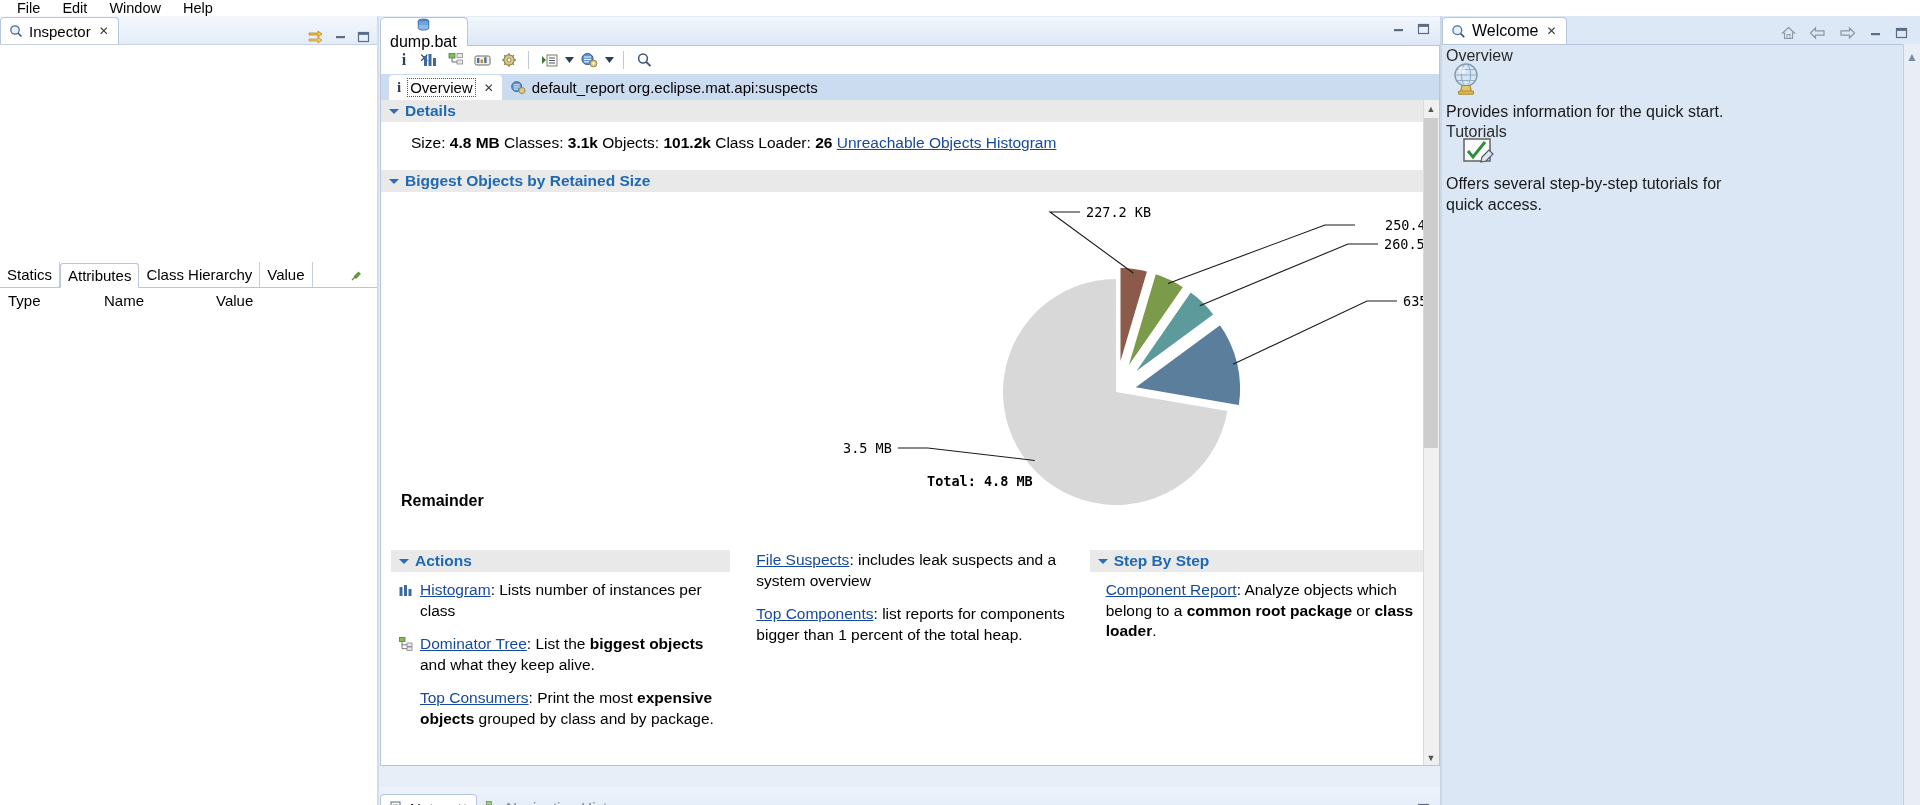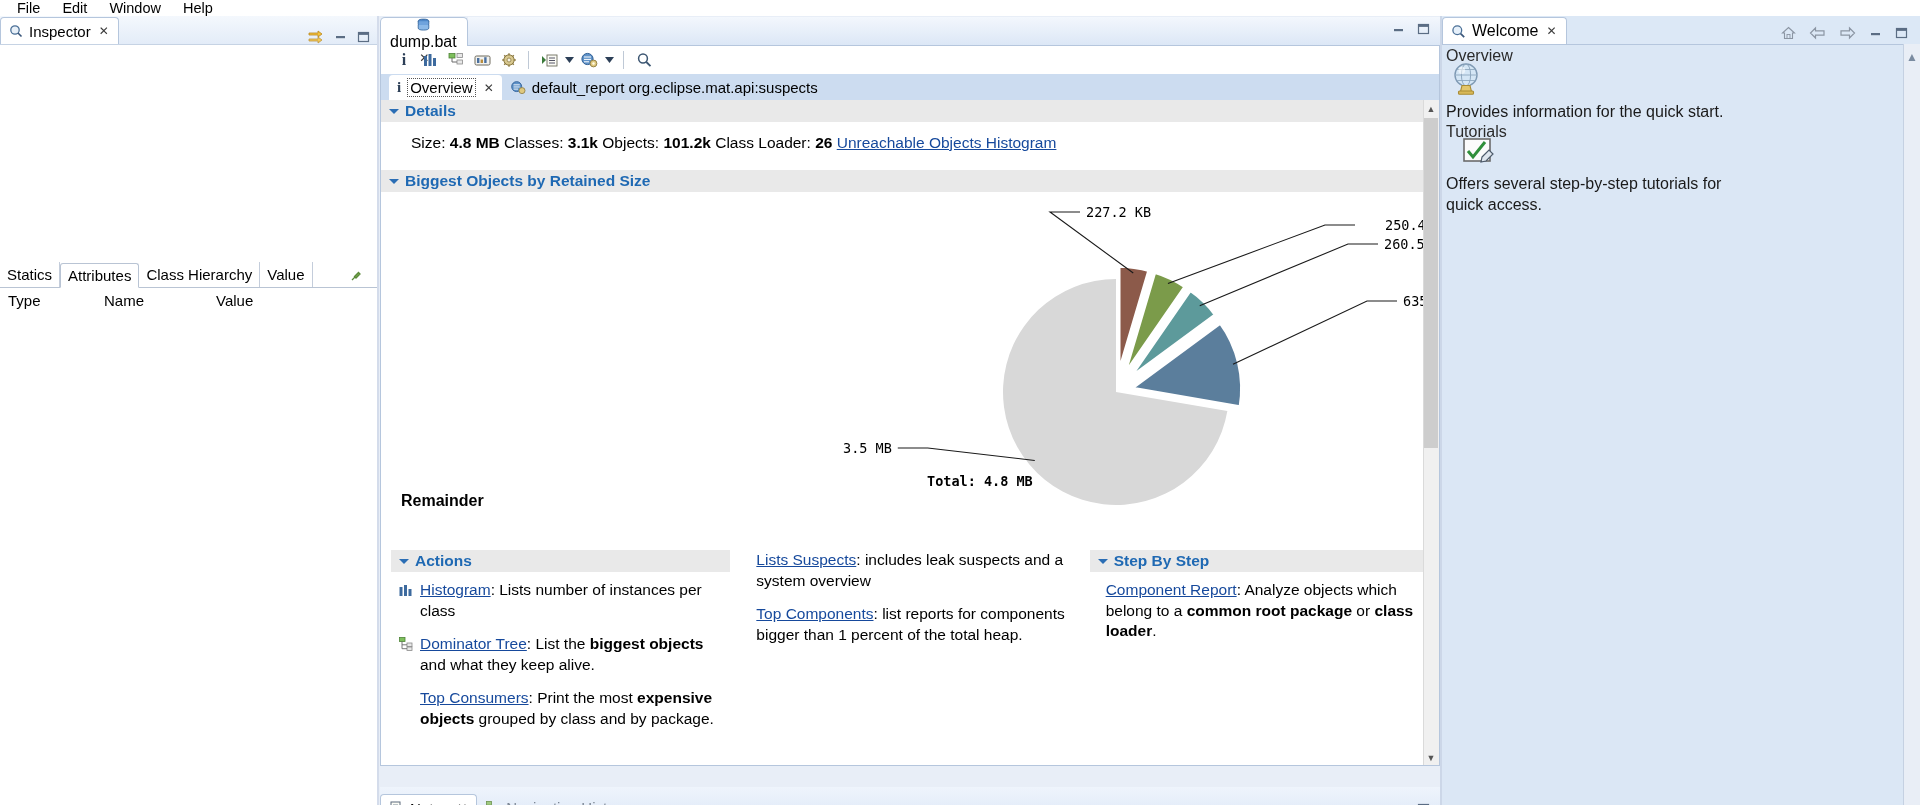--- a/index.html
+++ b/index.html
@@ -486,21 +486,21 @@
             <span class="tri-text"><span class="link">Dominator Tree</span><span>: List the </span><b>biggest objects</b><span> and what they keep alive.</span></span>
           </div>
           <div class="tri-item">
             <span class="tri-icon"></span>
             <span class="tri-text"><span class="link">Top Consumers</span><span>: Print the most </span><b>expensive objects</b><span> grouped by class and by package.</span></span>
           </div>
         </div>
 
         <div class="tricol">
           <div class="tri-item" style="padding-left:16px;">
-            <span class="tri-text"><span class="link">Lists Suspects</span><span>: includes leak suspects and a system overview</span></span>
+            <span class="tri-text"><span class="link">File Suspects</span><span>: includes leak suspects and a system overview</span></span>
           </div>
           <div class="tri-item" style="padding-left:16px;">
             <span class="tri-text"><span class="link">Top Components</span><span>: list reports for components bigger than 1 percent of the total heap.</span></span>
           </div>
         </div>
 
         <div class="tricol">
           <div class="section-head">
             <span class="twisty"></span>
             <span class="section-title">Step By Step</span>

